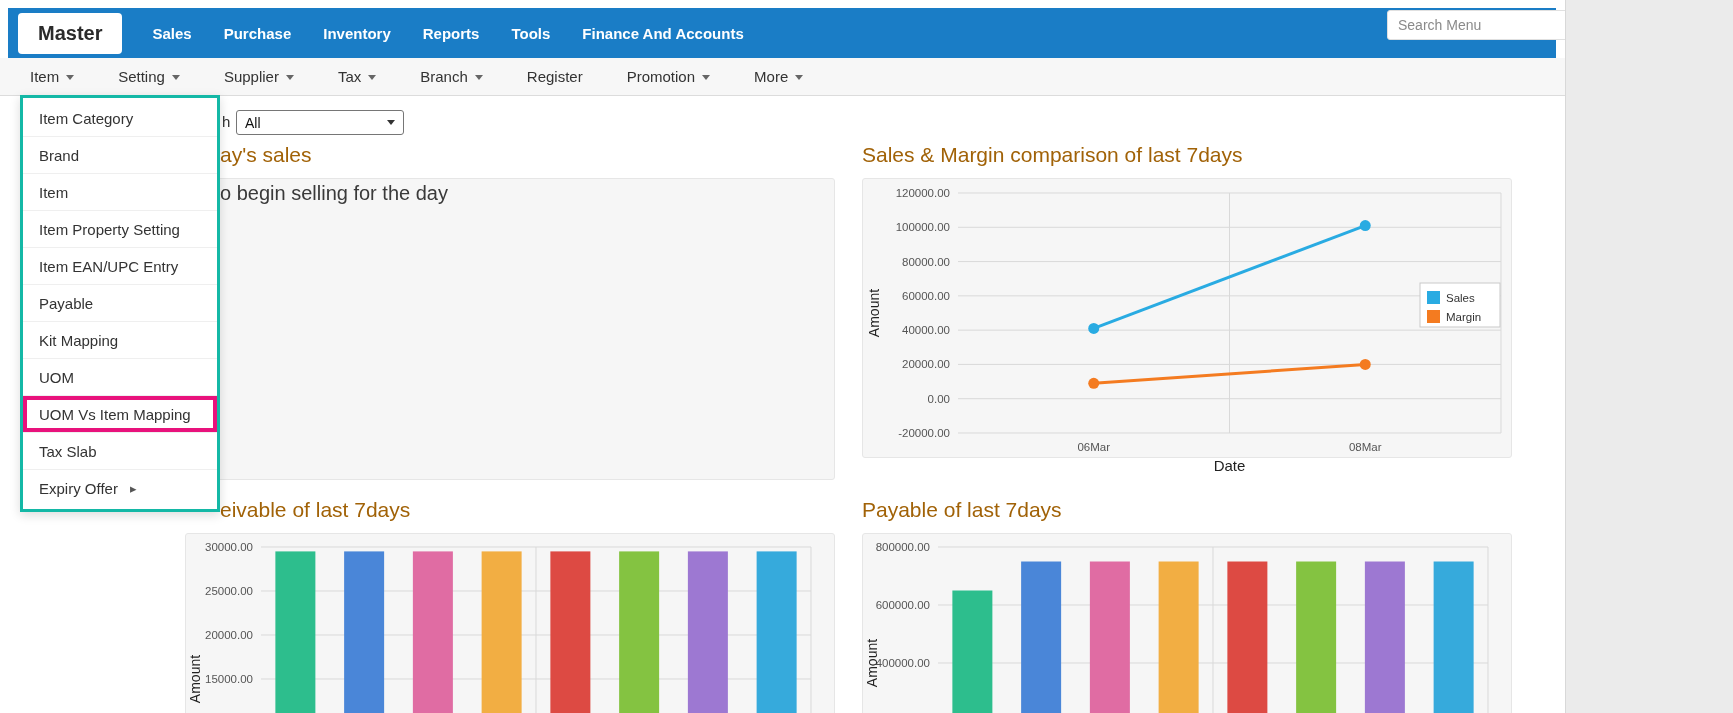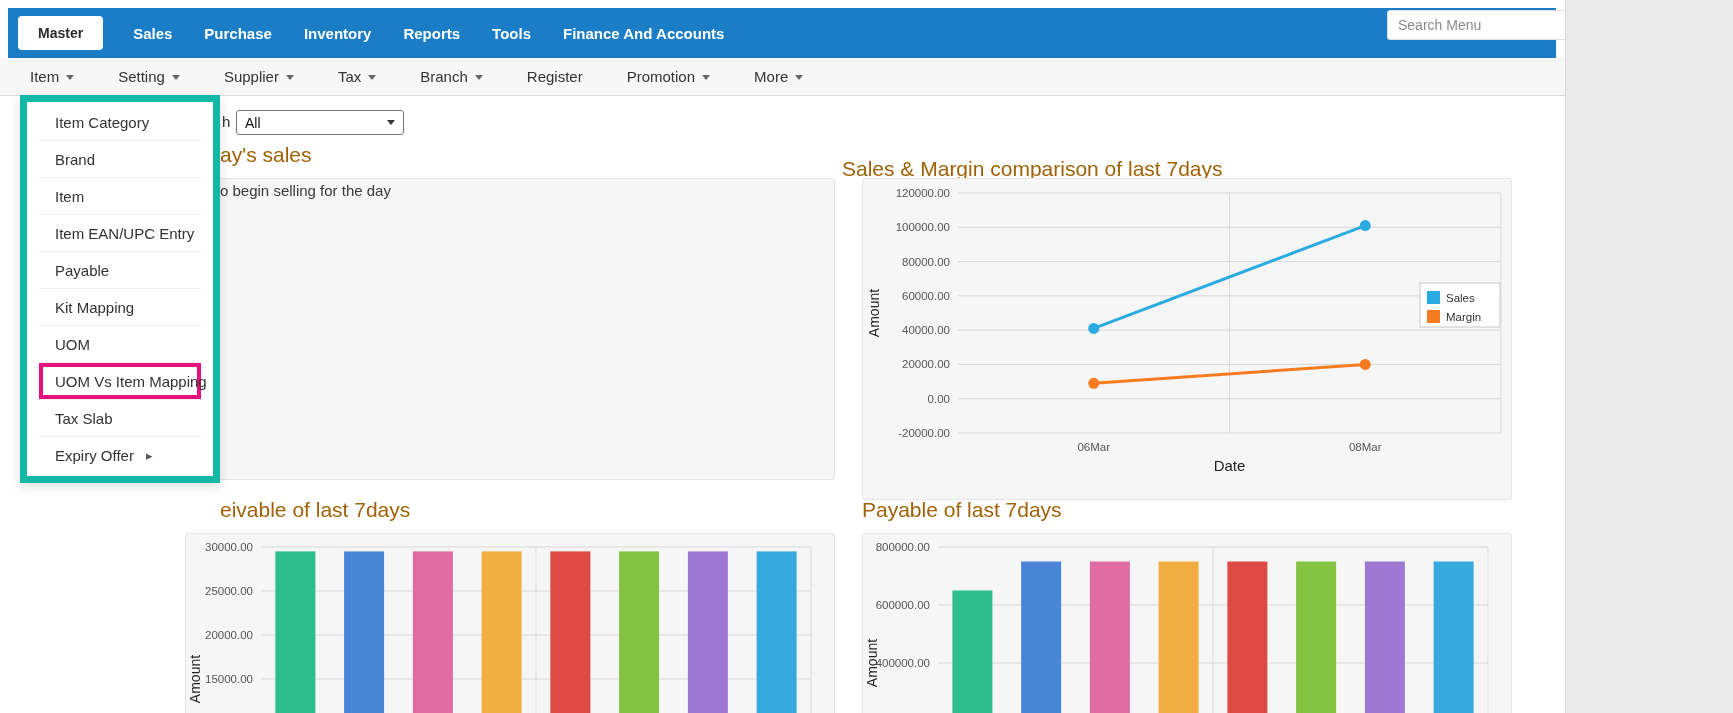--- a/index.html
+++ b/index.html
@@ -2,60 +2,60 @@
 <html><head>
 <meta charset="utf-8">
 <style>
   * { box-sizing: border-box; }
   html,body { margin:0; padding:0; background:#ffffff; font-family:"Liberation Sans", sans-serif; }
   .page { position:relative; width:1733px; height:713px; background:#ffffff; overflow:hidden; }
 
   
   .topbar { position:absolute; left:8px; top:8px; width:1548px; height:50px; background:#1a7dc6;
             display:flex; align-items:center; padding-left:10px; }
-  .nav-btn-active { background:#ffffff; color:#2b2b2b; font-weight:bold; font-size:14px; border:none;
+  .nav-btn-active { background:#ffffff; color:#2b2b2b; font-weight:bold; font-size:20px; border:none;
                     border-radius:4px; padding:9px 20px; margin-right:14px; cursor:pointer;
                     font-family:"Liberation Sans", sans-serif; }
   .nav-link { color:#ffffff; font-weight:bold; font-size:15px; margin:0 16px; text-decoration:none; cursor:pointer; }
   .search-input { position:absolute; right:146px; top:10px; width:200px; height:30px; border:1px solid #e0e0e0;
                   border-radius:3px; padding:0 10px; font-size:14px; color:#0f766e;
                   font-family:"Liberation Sans", sans-serif; }
   .search-input::placeholder { color:#8a8a8a; }
 
   
   .subnav { position:absolute; left:0; top:58px; width:1565px; height:38px; background:#f7f7f7;
             border-bottom:1px solid #dcdcdc; display:flex; align-items:center; padding-left:30px; gap:44px; }
   .subnav-item { display:flex; align-items:center; gap:7px; font-size:15px; color:#333; cursor:pointer; white-space:nowrap; }
   .caret-down { width:0; height:0; border-left:4px solid transparent; border-right:4px solid transparent;
                 border-top:5px solid #666; margin-top:2px; }
 
   
   .dropdown { position:absolute; left:20px; top:95px; width:200px; background:#ffffff;
-              border:7px solid #14b8a6; box-shadow:0 3px 10px rgba(0,0,0,0.14); z-index:20; padding:2px 12px; }
+              border:3px solid #14b8a6; box-shadow:0 3px 10px rgba(0,0,0,0.14); z-index:20; padding:2px 0; }
   .dd-item { height:37px; line-height:37px; padding:0 16px; font-size:15px; color:#333;
              border-bottom:1px solid #efefef; cursor:pointer; display:flex; align-items:center; gap:8px;
              background:#fff; white-space:nowrap; }
   .dd-item:last-child { border-bottom:none; }
   .dd-item.highlighted { box-shadow: inset 0 0 0 4px #e8127c; }
   .subarrow { color:#555; font-size:13px; margin-left:4px; line-height:1; }
 
   
   .frag-label { position:absolute; font-size:15px; color:#333; }
   .heading { position:absolute; font-size:21px; color:#a16207; white-space:nowrap; }
-  .body-text { position:absolute; font-size:15px; color:#3a3a3a; white-space:nowrap; }
+  .body-text { position:absolute; font-size:20px; color:#3a3a3a; white-space:nowrap; }
 
   .select-box { position:absolute; left:236px; top:110px; width:168px; height:25px; background:#fff;
                 border:1px solid #767676; border-radius:3px; display:flex; align-items:center;
                 justify-content:space-between; padding:0 8px; font-size:14px; color:#111; cursor:pointer; z-index:5;gap:22px; }
   .sel-caret { width:0; height:0; border-left:4px solid transparent; border-right:4px solid transparent;
                border-top:5px solid #333; }
 
   .panel { position:absolute; background:#f6f6f6; border:1px solid #e6e6e6; border-radius:3px; }
   #panel-today { left:185px; top:178px; width:650px; height:302px; }
-  #panel-line  { left:862px; top:178px; width:650px; height:322px; }
+  #panel-line  { left:862px; top:178px; width:650px; height:280px; }
   #panel-recv  { left:185px; top:533px; width:650px; height:400px; }
   #panel-pay   { left:862px; top:533px; width:650px; height:400px; }
 
   .right-gutter { position:absolute; left:1565px; top:0; width:168px; height:713px; background:#ebebeb;
                   border-left:1px solid #d8d8d8; }
 
   svg text { font-family:"Liberation Sans", sans-serif; }
 </style>
 </head>
 <body>
@@ -104,20 +104,21 @@
     <div class="subnav-item">
       <span>More</span>
       <span class="caret-down"></span>
     </div>
   </div>
 
   <div class="dropdown">
     <div class="dd-item">Item Category</div>
     <div class="dd-item">Brand</div>
     <div class="dd-item">Item</div>
+    <div class="dd-item">Item Property Setting</div>
     <div class="dd-item">Item EAN/UPC Entry</div>
     <div class="dd-item">Payable</div>
     <div class="dd-item">Kit Mapping</div>
     <div class="dd-item">UOM</div>
     <div class="dd-item highlighted">UOM Vs Item Mapping</div>
     <div class="dd-item">Tax Slab</div>
     <div class="dd-item">
       <span>Expiry Offer</span>
       <span class="subarrow">▸</span>
     </div>
@@ -126,21 +127,21 @@
   <div class="frag-label" style="left:222px; top:113px;">h</div>
   <div class="select-box">
     <span>All</span>
     <span class="sel-caret"></span>
   </div>
 
   <div class="heading" style="left:220px; top:143px;">ay's sales</div>
   <div class="panel" id="panel-today"></div>
   <div class="body-text" style="left:220px; top:182px;">o begin selling for the day</div>
 
-  <div class="heading" style="left:842px; top:143px;margin-top:14px;">Sales &amp; Margin comparison of last 7days</div>
+  <div class="heading" style="left:862px; top:143px;">Sales &amp; Margin comparison of last 7days</div>
   <div class="panel" id="panel-line">
     <div><svg width="648" height="300" viewBox="0 0 648 300">
           <line x1="95" y1="14" x2="638" y2="14" stroke="#d9d9d9" stroke-width="1"></line>
           <text x="87" y="18" font-size="11.5" fill="#555" text-anchor="end">120000.00</text>
           <line x1="95" y1="48.285714285714285" x2="638" y2="48.285714285714285" stroke="#d9d9d9" stroke-width="1"></line>
           <text x="87" y="52.285714285714285" font-size="11.5" fill="#555" text-anchor="end">100000.00</text>
           <line x1="95" y1="82.57142857142857" x2="638" y2="82.57142857142857" stroke="#d9d9d9" stroke-width="1"></line>
           <text x="87" y="86.57142857142857" font-size="11.5" fill="#555" text-anchor="end">80000.00</text>
           <line x1="95" y1="116.85714285714285" x2="638" y2="116.85714285714285" stroke="#d9d9d9" stroke-width="1"></line>
           <text x="87" y="120.85714285714285" font-size="11.5" fill="#555" text-anchor="end">60000.00</text>

